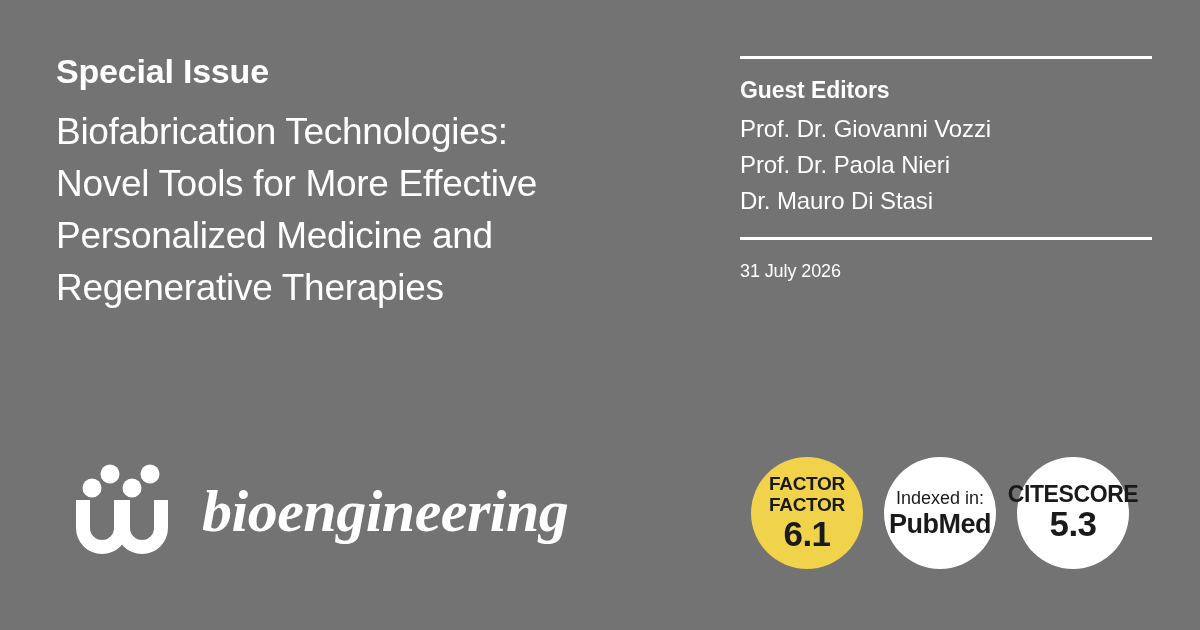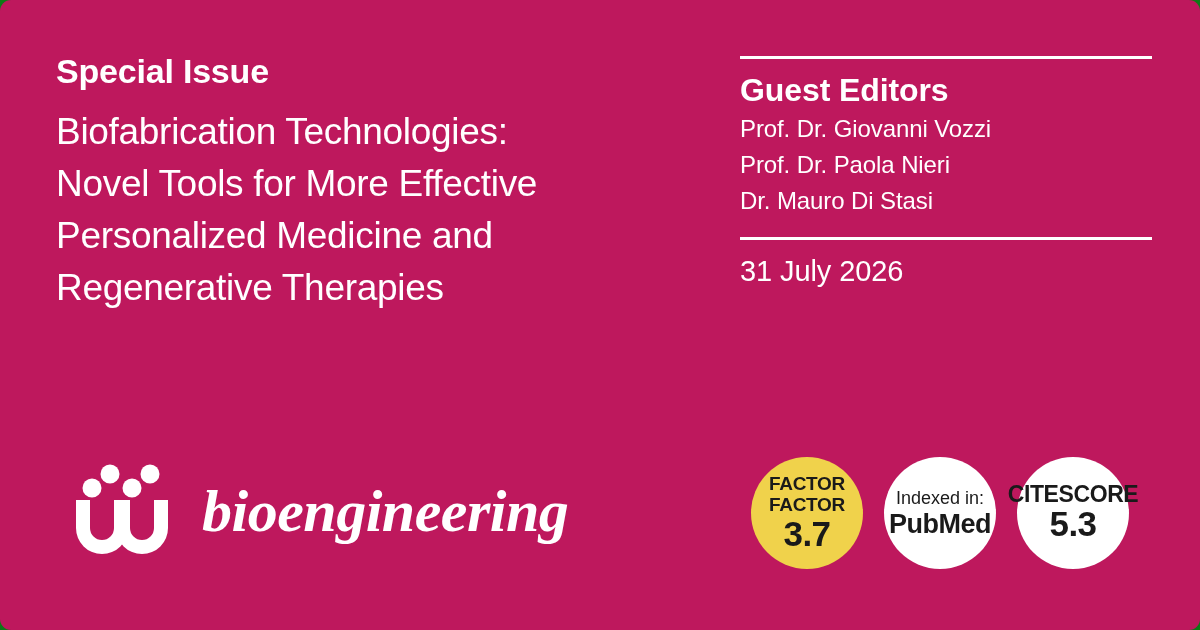--- a/index.html
+++ b/index.html
@@ -10,23 +10,22 @@
     width: 1200px;
     height: 630px;
     overflow: hidden;
     font-family: "Liberation Sans", sans-serif;
     background: #0d7a16;
   }
   .poster {
     position: relative;
     width: 1200px;
     height: 630px;
-    background: #be185d;
+    background: #737373;
     box-sizing: border-box;
-    border-radius: 11px;
   }
 
   
   .left-col {
     position: absolute;
     left: 56px;
     top: 50px;
     width: 640px;
   }
   .kicker {
@@ -56,36 +55,36 @@
   }
   .rule {
     height: 3px;
     background: #ffffff;
     width: 100%;
   }
   .rule.first { margin: 6px 0 14px 0; }
   .rule.second { margin: 18px 0 14px 0; }
 
   .block-head {
-    font-size: 32px;
+    font-size: 23px;
     font-weight: bold;
     color: #ffffff;
     line-height: 34px;
     margin: 0 0 4px 0;
     letter-spacing: -0.1px;
   }
   .editor-line {
     font-size: 24px;
     font-weight: normal;
     color: #ffffff;
     line-height: 36px;
     letter-spacing: -0.1px;
   }
   .deadline-date {
-    font-size: 29px;
+    font-size: 18px;
     font-weight: normal;
     color: #ffffff;
     line-height: 34px;
     letter-spacing: -0.1px;
   }
 
   
   .logo-area {
     position: absolute;
     left: 70px;
@@ -207,21 +206,21 @@
       </svg>
     </span>
     <span class="wordmark">bioengineering</span>
   </div>
 
   <div class="badges">
 
     <div class="badge impact">
       <div class="badge-small">FACTOR</div>
       <div class="badge-small">FACTOR</div>
-      <div class="badge-big">3.7</div>
+      <div class="badge-big">6.1</div>
     </div>
 
     <div class="badge pubmed">
       <div class="badge-small thin">Indexed in:</div>
       <div class="badge-big pm">PubMed</div>
     </div>
 
     <div class="badge citescore">
       <div class="badge-small cs">CITESCORE</div>
       <div class="badge-big">5.3</div>

